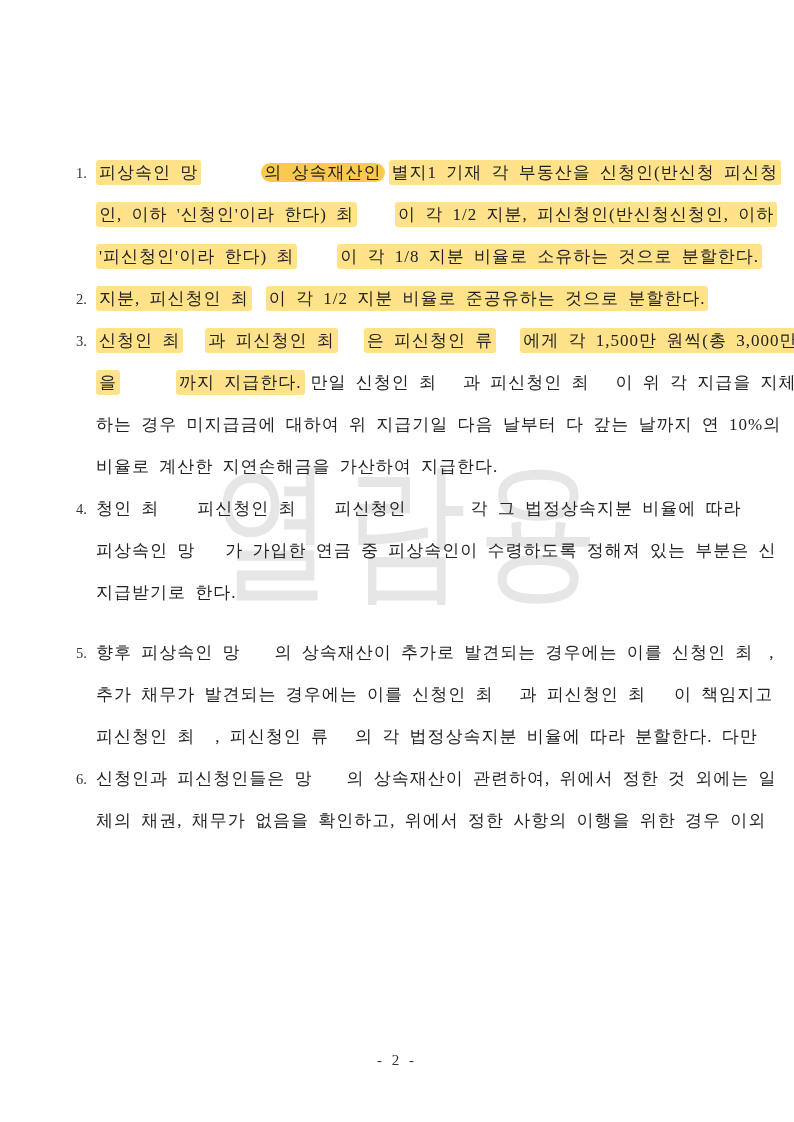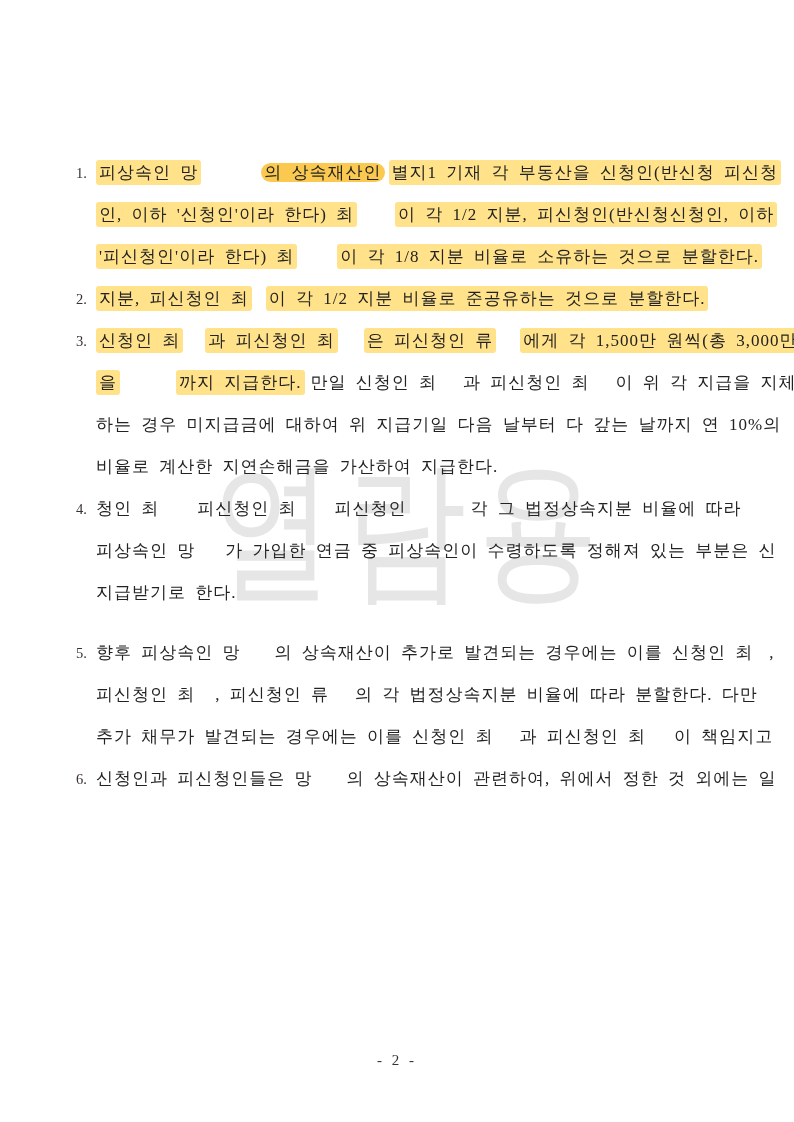--- a/index.html
+++ b/index.html
@@ -108,25 +108,26 @@
         <div class="item-body">
           <div class="line"><span class="seg">청인 최</span><span class="gap" style="width: 38px;"></span><span class="seg">피신청인 최</span><span class="gap" style="width: 38px;"></span><span class="seg">피신청인</span><span class="gap" style="width: 64px;"></span><span class="seg">각 그 법정상속지분 비율에 따라</span></div>
           <div class="line"><span class="seg">피상속인 망</span><span class="gap" style="width: 30px;"></span><span class="seg">가 가입한 연금 중 피상속인이 수령하도록 정해져 있는 부분은 신</span></div>
           <div class="line"><span class="seg">지급받기로 한다.</span></div>
         </div>
       </div>
       <div class="item spaced">
         <div class="item-no">5.</div>
         <div class="item-body">
           <div class="line"><span class="seg">향후 피상속인 망</span><span class="gap" style="width: 34px;"></span><span class="seg">의 상속재산이 추가로 발견되는 경우에는 이를 신청인 최</span><span class="gap" style="width: 16px;"></span><span class="seg">,</span></div>
+          <div class="line"><span class="seg">추가 채무가 발견되는 경우에는 이를 신청인 최</span><span class="gap" style="width: 26px;"></span><span class="seg">과 피신청인 최</span><span class="gap" style="width: 28px;"></span><span class="seg">이 책임지고</span></div>
           <div class="line"><span class="seg">피신청인 최</span><span class="gap" style="width: 20px;"></span><span class="seg">, 피신청인 류</span><span class="gap" style="width: 26px;"></span><span class="seg">의 각 법정상속지분 비율에 따라 분할한다. 다만</span></div>
-          <div class="line"><span class="seg">추가 채무가 발견되는 경우에는 이를 신청인 최</span><span class="gap" style="width: 26px;"></span><span class="seg">과 피신청인 최</span><span class="gap" style="width: 28px;"></span><span class="seg">이 책임지고</span></div>
         </div>
       </div>
       <div class="item">
         <div class="item-no">6.</div>
         <div class="item-body">
           <div class="line"><span class="seg">신청인과 피신청인들은 망</span><span class="gap" style="width: 34px;"></span><span class="seg">의 상속재산이 관련하여, 위에서 정한 것 외에는 일</span></div>
+          <div class="line"><span class="seg">체의 채권, 채무가 없음을 확인하고, 위에서 정한 사항의 이행을 위한 경우 이외</span></div>
         </div>
       </div>
     </div>
   <div class="page-number">- 2 -</div>
 </div>
 
 </body></html>

